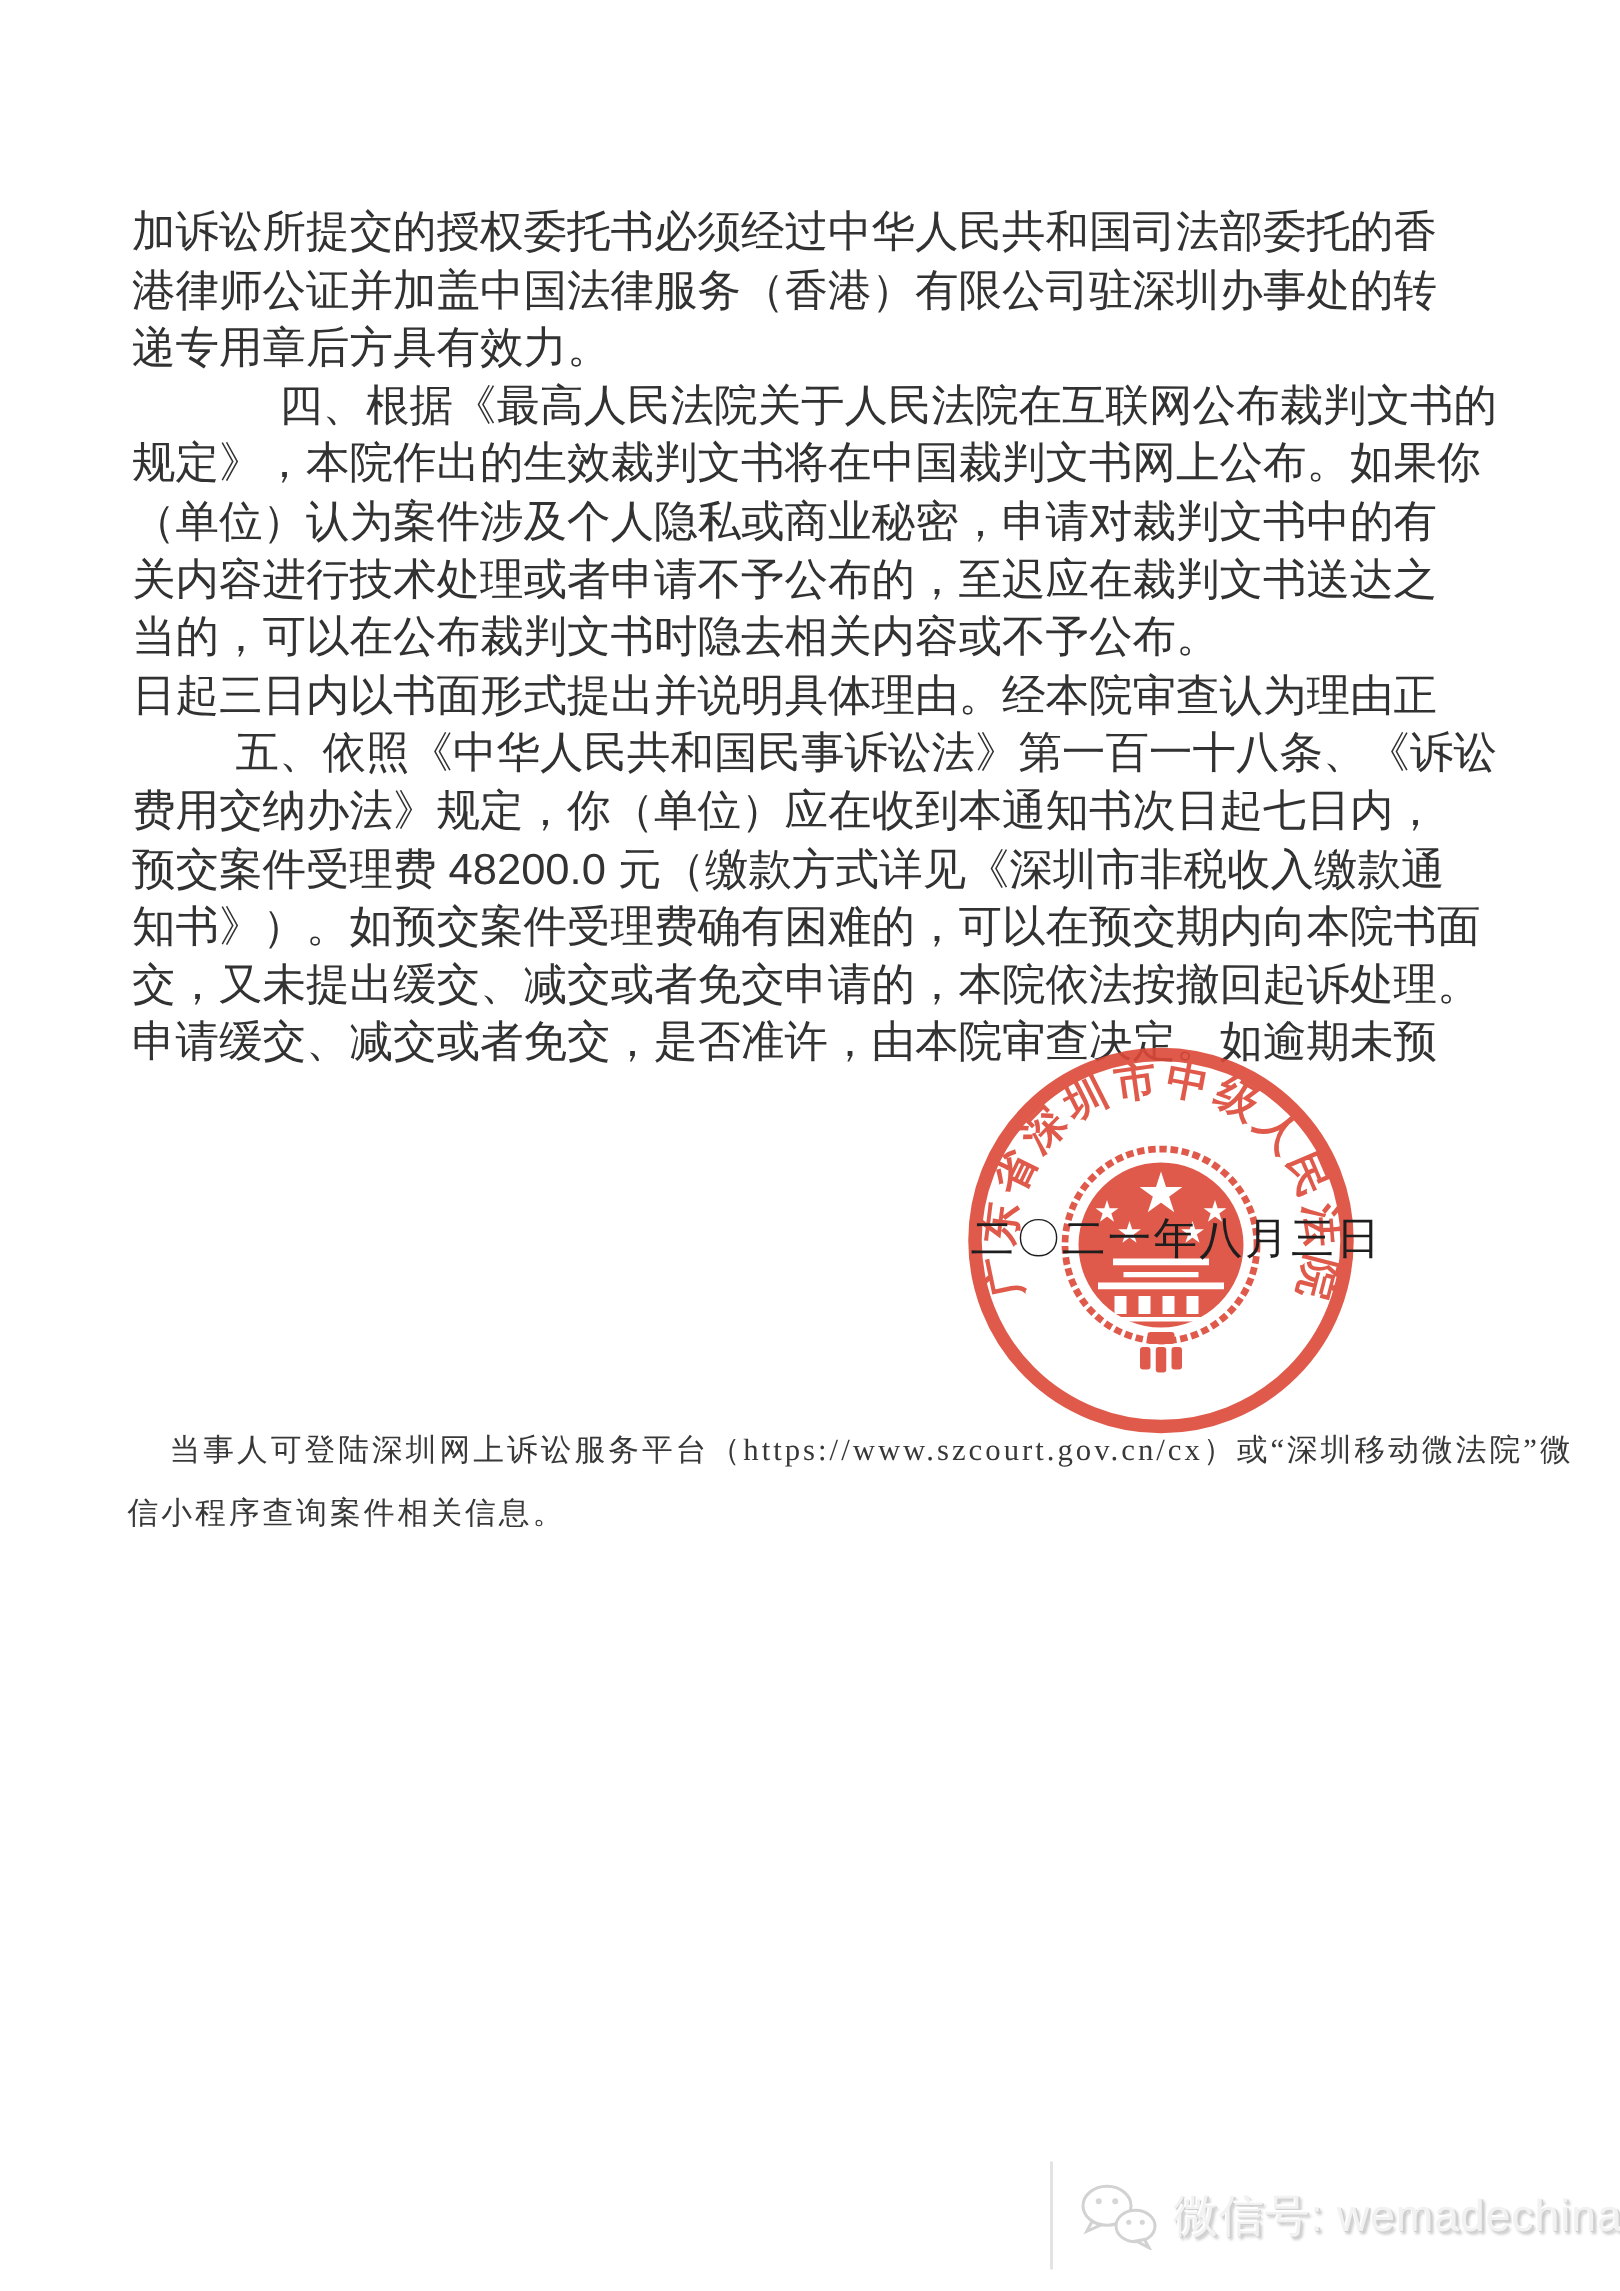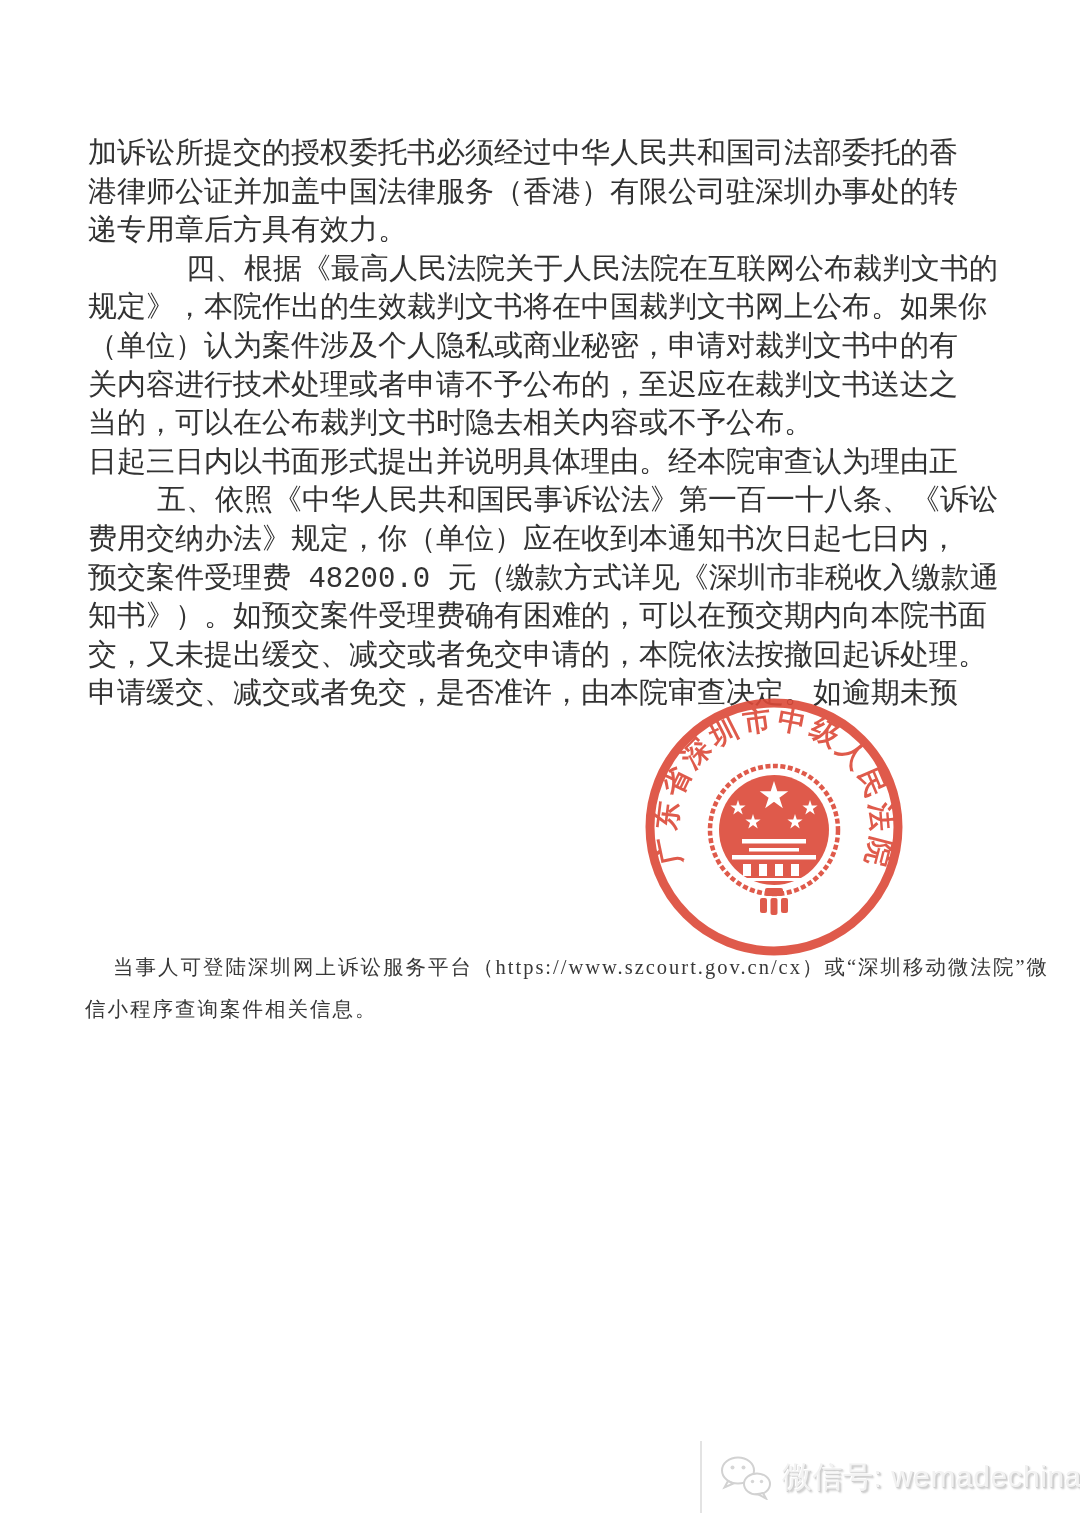--- a/index.html
+++ b/index.html
@@ -12,21 +12,21 @@
   }
   .page { position: absolute; inset: 0; }
 
   
   .body-text { position: absolute; left: 88px; top: 136px; width: 910px; }
   .doc-line {
     font-size: 29px;
     line-height: 38.6px;
     color: #323232;
     white-space: nowrap;
-    font-family: Liberation Mono, monospace;
+    font-family: Liberation Sans, sans-serif;
   }
   .doc-line.indent { padding-left: 64px; text-align: right; }
 
   
   .seal-wrap { position: absolute; left: 639px; top: 692px; width: 270px; height: 270px; z-index: 1; }
   .seal-date {
     position: absolute; left: 647px; top: 806px;
     font-size: 29px; letter-spacing: 1.5px;
     color: #1e1e1e; z-index: 3; white-space: nowrap;
   }
@@ -110,20 +110,21 @@
             <rect x="126" y="196" width="18" height="8" rx="2"></rect>
             <rect x="121" y="206" width="7" height="15" rx="2"></rect>
             <rect x="131.5" y="206" width="7" height="17" rx="2"></rect>
             <rect x="142" y="206" width="7" height="15" rx="2"></rect>
           </g>
         </g>
       </g>
     </svg>
   </div>
 
+  <div class="seal-date">二〇二一年八月三日</div>
 
   <div class="footer-note">
     <div class="footer-line first">当事人可登陆深圳网上诉讼服务平台（https://www.szcourt.gov.cn/cx）或“深圳移动微法院”微</div>
     <div class="footer-line">信小程序查询案件相关信息。</div>
   </div>
 
   <div class="watermark">
     <div class="wm-divider"></div>
     <svg class="wm-icon" width="56" height="46" viewBox="0 0 56 46">
       <g fill="#ffffff" stroke="#d2d2d2" stroke-width="2">

